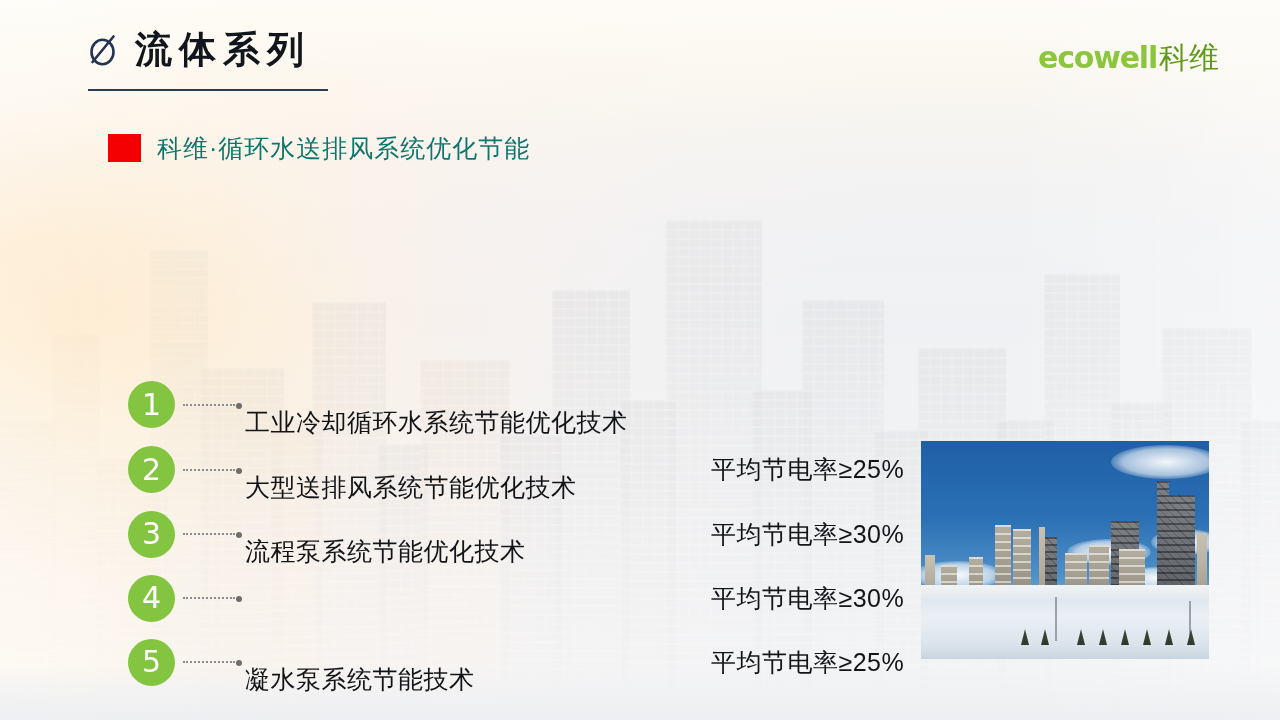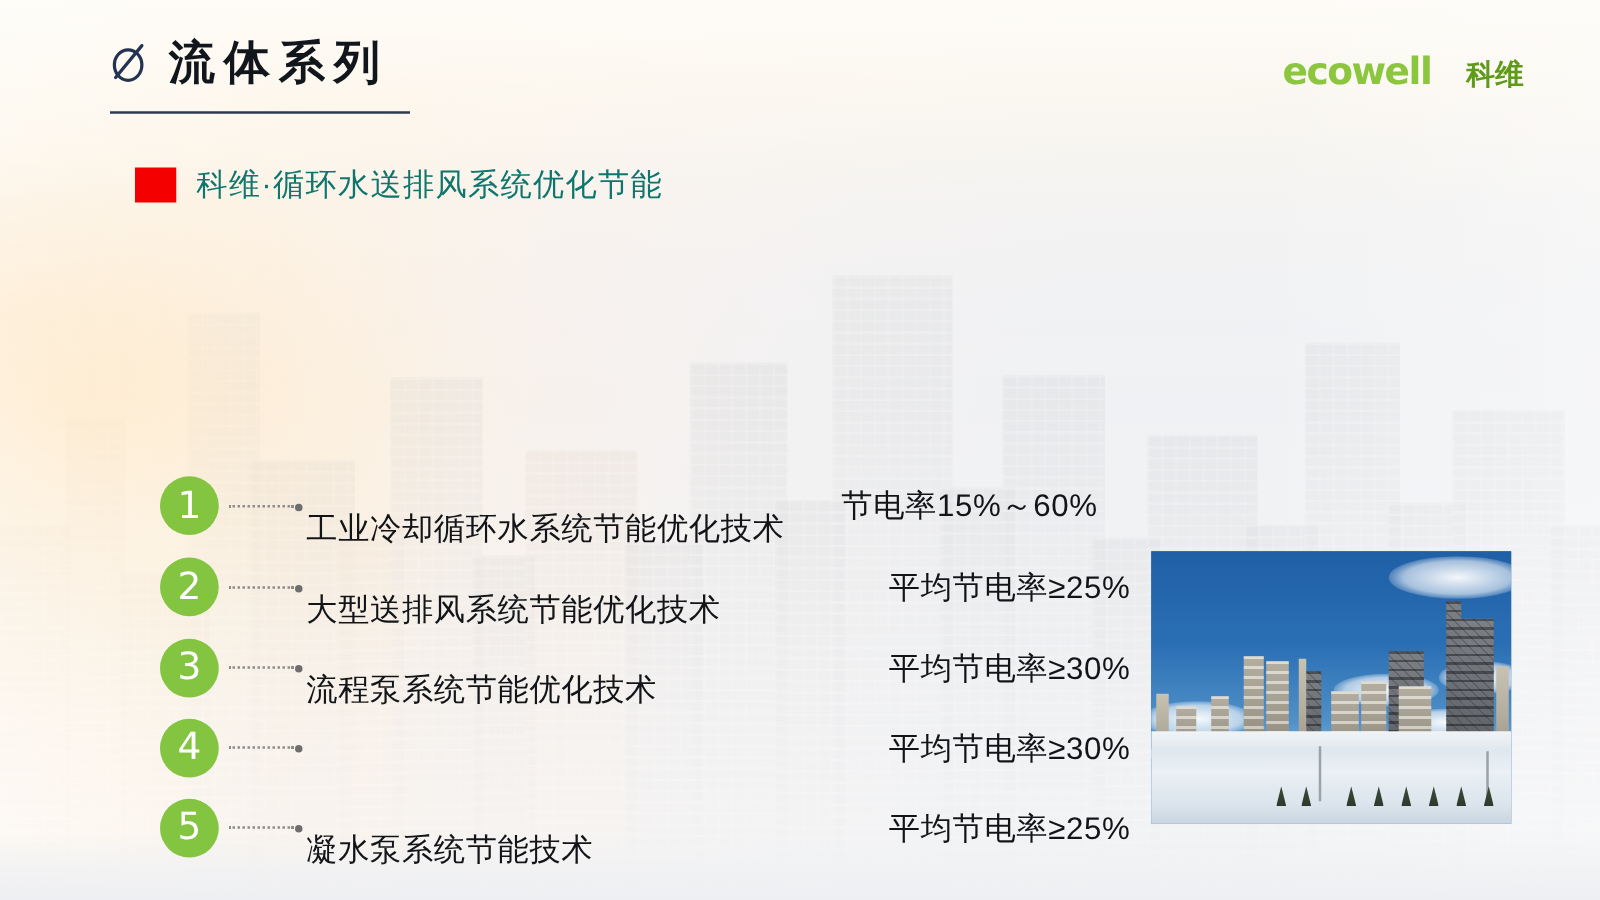--- a/index.html
+++ b/index.html
@@ -111,24 +111,23 @@
   .logo {
     position:absolute; right:61px; top:43px;
     display:flex; align-items:baseline; gap:2px;
   }
   .logo-en {
     font-size:30px; font-weight:bold; color:#8cc63e;
     letter-spacing:-1.2px; line-height:1;
     font-family:"DejaVu Sans","Liberation Sans",sans-serif;
   }
   .logo-cn {
-    font-size:23px; font-weight:bold; color:#5f9a18;
+    font-size:30px; font-weight:normal; color:#5f9a18;
     letter-spacing:0px; line-height:1;
     font-family:"Liberation Sans","DejaVu Sans",sans-serif;
-    margin-left:26px;
   }
 
   
   .section-head {
     position:absolute; left:108px; top:134px;
     display:flex; align-items:center; gap:16px;
   }
   .red-square { width:33px; height:28px; background:#f50000; display:block; }
   .section-title {
     font-size:25px; color:#0f766e; letter-spacing:1px; line-height:1;
@@ -295,21 +294,20 @@
     <span class="section-title">科维·循环水送排风系统优化节能</span>
   </div>
 
 
   <div class="list">
 
     <div class="list-item">
       <span class="badge">1</span>
       <span class="leader"></span>
       <span class="item-name">工业冷却循环水系统节能优化技术</span>
-      <span class="item-value wide">节电率15%～60%</span>
     </div>
 
     <div class="list-item">
       <span class="badge">2</span>
       <span class="leader"></span>
       <span class="item-name">大型送排风系统节能优化技术</span>
       <span class="item-value">平均节电率≥25%</span>
     </div>
 
     <div class="list-item compact">

